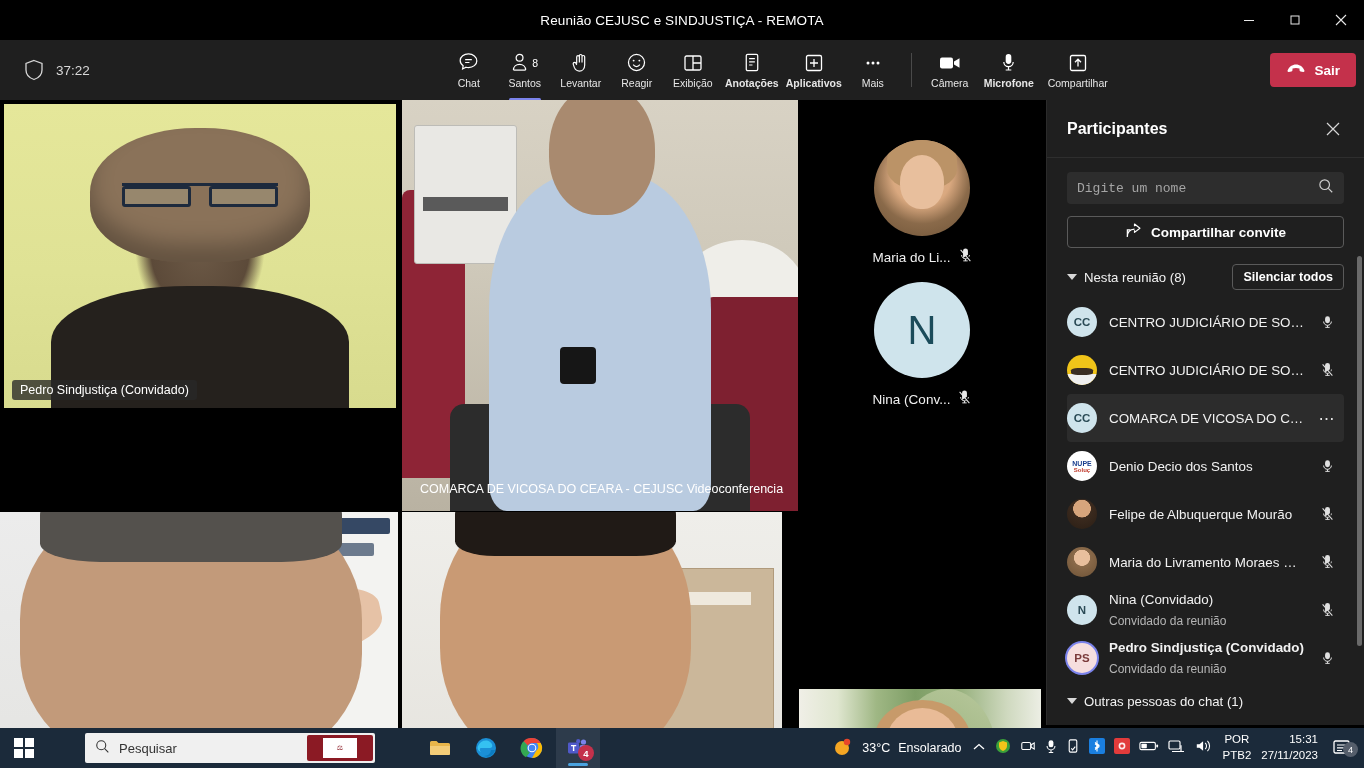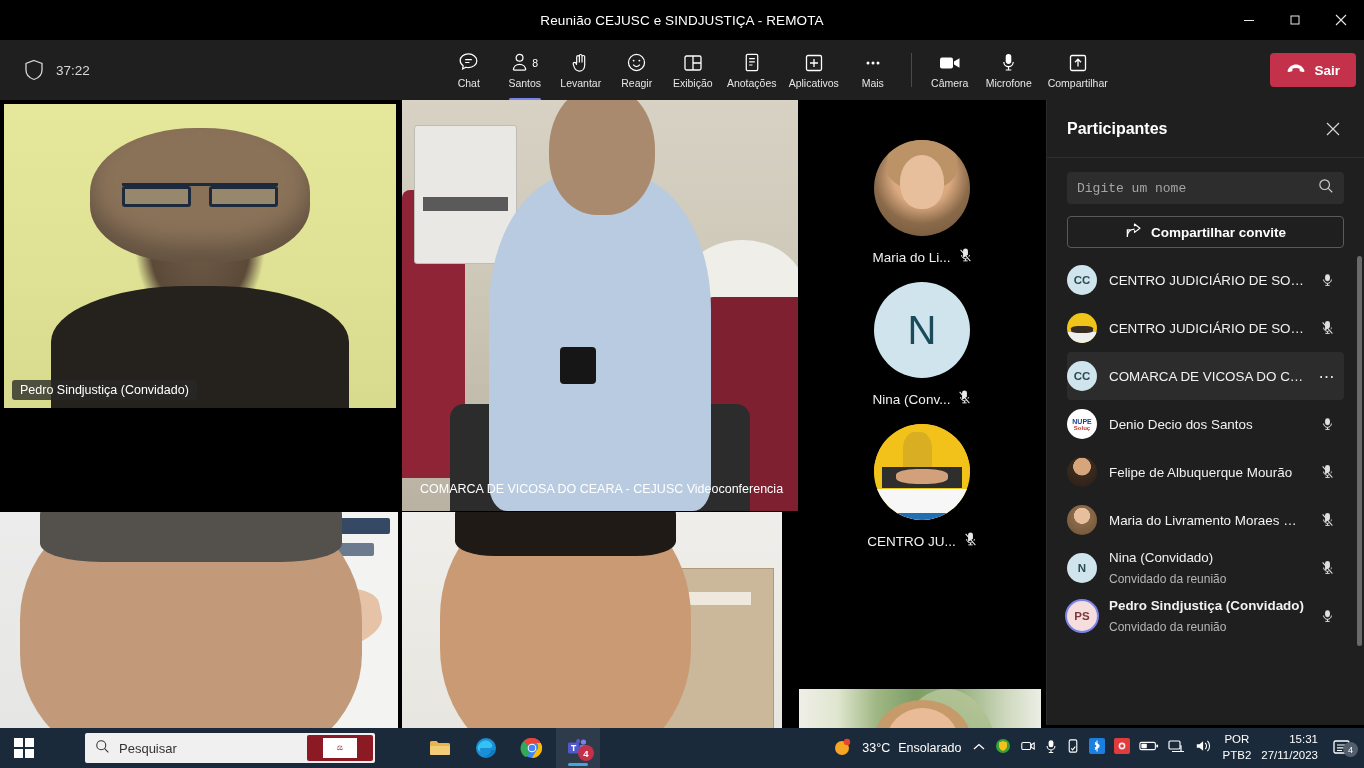--- a/index.html
+++ b/index.html
@@ -43,21 +43,21 @@
     flex: 1; display: flex; align-items: center; justify-content: center; gap: 0px;
     height: 60px;
   }
   .tb-item {
     width: 56px; height: 58px; display: flex; flex-direction: column;
     align-items: center; justify-content: center; gap: 3px; position: relative;
     cursor: pointer;
   }
   .tb-item .ico { height: 22px; display: flex; align-items: center; justify-content: center; color: #fff; position: relative;}
   .tb-item .lbl { font-size: 10.5px; color: #e6e6e6; white-space: nowrap; }
-  .tb-item.wide { width: 62px; }
+  .tb-item.wide { width: 62px; font-weight: bold; }
   .tb-item.active::after {
     content:""; position: absolute; bottom: -2px; left: 12px; right: 12px;
     height: 3px; background: #7b83eb; border-radius: 2px;
   }
   .badge-count { font-size: 10.5px; color: #fff; margin-left: 2px; }
   .tb-divider { width: 1px; height: 34px; background: #4a4a4a; margin: 0 10px; }
   .tb-right { display: flex; align-items: center; padding-right: 14px; gap: 2px;}
   .leave-btn {
     margin-left: 14px; height: 34px; background: #c4314b; border-radius: 4px;
     color: #fff; display: flex; align-items: center; gap: 8px; padding: 0 16px;
@@ -554,39 +554,20 @@
           <span>
             <svg width="13" height="15" viewBox="0 0 16 18">
                 <path d="M5 3.3A3 3 0 0 1 11 3.3V8l-6 4z" fill="#e8e8e8"></path>
                 <path d="M3.2 8.4c0 2.6 2.1 4.7 4.8 4.7 .9 0 1.7-.2 2.4-.7 M12.8 8.4c0 .8-.2 1.5-.5 2.1 M8 13.1V15.6 M5.3 15.6h5.4" stroke="#e8e8e8" stroke-width="1.2" fill="none"></path>
                 <path d="M2 2 L14 16" stroke="#e8e8e8" stroke-width="1.3"></path>
               </svg>
           </span>
         </div>
       </div>
 
-      <div class="rail-item" style="top:324px">
-        <div class="avatar-circle av-cejusc">
-          <div class="top"></div>
-            <div class="person"></div>
-            <div class="shake"></div>
-          <div class="bottom"></div>
-            <div class="bar"></div>
-        </div>
-        <div class="rail-label">
-          <span>CENTRO JU...</span>
-          <span>
-            <svg width="13" height="15" viewBox="0 0 16 18">
-                <path d="M5 3.3A3 3 0 0 1 11 3.3V8l-6 4z" fill="#e8e8e8"></path>
-                <path d="M3.2 8.4c0 2.6 2.1 4.7 4.8 4.7 .9 0 1.7-.2 2.4-.7 M12.8 8.4c0 .8-.2 1.5-.5 2.1 M8 13.1V15.6 M5.3 15.6h5.4" stroke="#e8e8e8" stroke-width="1.2" fill="none"></path>
-                <path d="M2 2 L14 16" stroke="#e8e8e8" stroke-width="1.3"></path>
-              </svg>
-          </span>
-        </div>
-      </div>
     </div>
 
     <div class="selfie">
       <div class="bg">
         <div class="arch"></div>
         <div class="flowers"></div>
         <div class="hair"></div>
         <div class="head"></div>
         <div class="glass"></div>
 
@@ -619,20 +600,27 @@
         <span>
           <svg width="17" height="17" viewBox="0 0 18 18">
               <path d="M2.5 15.5c0-5 3.4-7.6 7.6-7.9" fill="none" stroke="currentColor" stroke-width="1.3"></path>
               <path d="M10.1 4.4 V2.2 L15.8 6.6 L10.1 11 V8.7" fill="none" stroke="currentColor" stroke-width="1.3" stroke-linejoin="round"></path>
               <path d="M2.5 15.5 V8.3 h3.2" fill="none" stroke="currentColor" stroke-width="1.3"></path>
             </svg>
         </span>
         <span>Compartilhar convite</span>
       </button>
 
+      <div class="section-row">
+        <div class="section-left">
+          <span class="caret"></span>
+          <span class="section-title">Nesta reunião (8)</span>
+        </div>
+        <button class="mute-all">Silenciar todos</button>
+      </div>
 
       <div class="plist">
 
         <div class="prow">
           <div class="pav">
               <span>CC</span>
             </div>
           <div class="pname">
             <div class="n">CENTRO JUDICIÁRIO DE SOLUÇ...</div>
           </div>
@@ -739,20 +727,26 @@
           </div>
           <div class="pmic">
             <svg width="13" height="16" viewBox="0 0 16 18">
                 <rect x="5" y="2" width="6" height="8.6" rx="3" fill="currentColor"></rect>
                 <path d="M3.2 8.4c0 2.6 2.1 4.7 4.8 4.7s4.8-2.1 4.8-4.7 M8 13.1V15.6 M5.3 15.6h5.4" stroke="currentColor" stroke-width="1.2" fill="none"></path>
               </svg>
           </div>
         </div>
       </div>
 
+      <div class="section-row bottom">
+        <div class="section-left">
+          <span class="caret"></span>
+          <span class="section-title">Outras pessoas do chat (1)</span>
+        </div>
+      </div>
     </div>
 
     <div class="panel-scroll"></div>
   </div>
 
   <div class="taskbar">
     <div class="start">
       <span class="sq">
           <i></i>
           <i></i>

